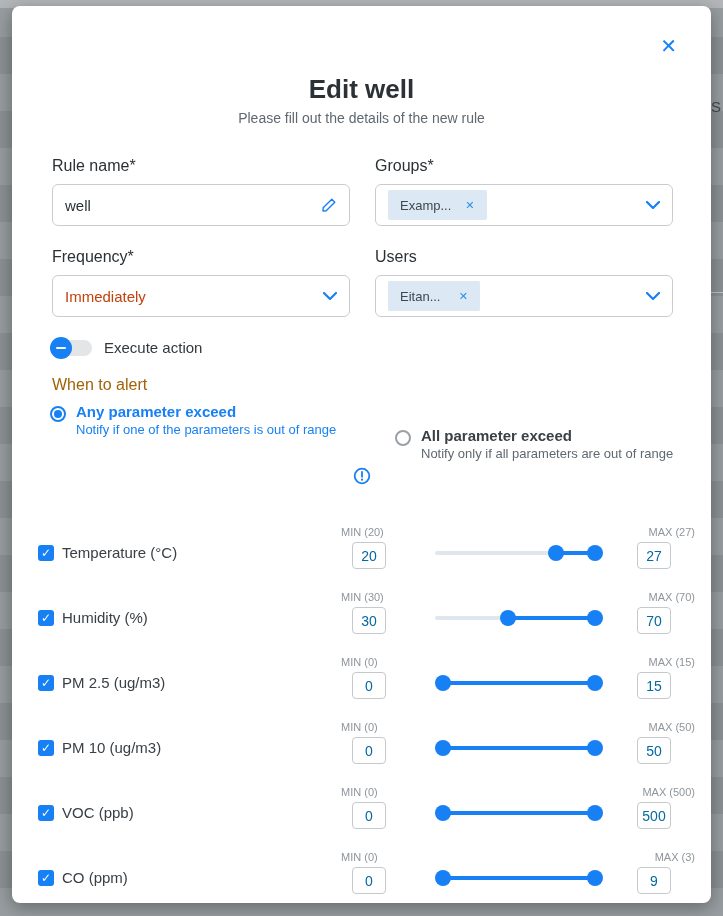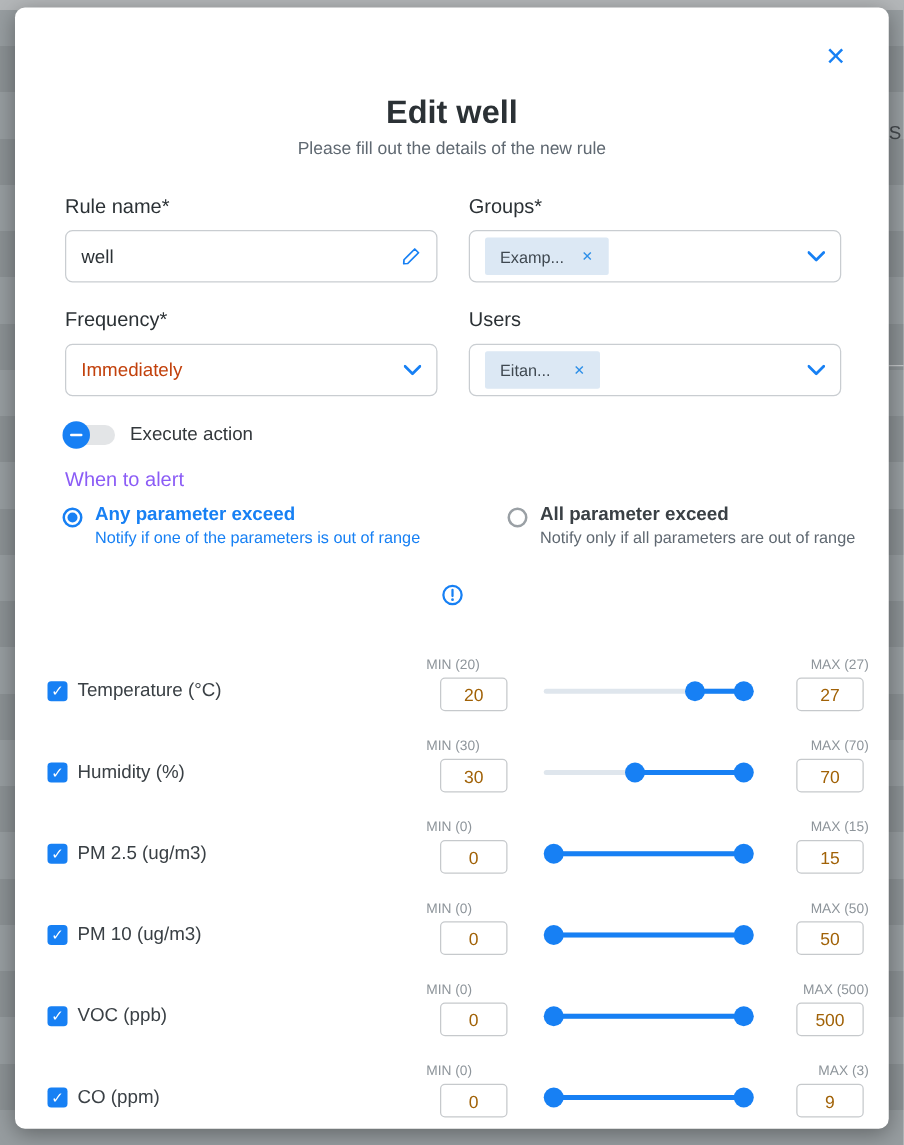--- a/index.html
+++ b/index.html
@@ -45,25 +45,25 @@
 
   
   .toggle-row { position:absolute; left:40px; top:333px; display:flex; align-items:center; }
   .toggle { position:relative; width:40px; height:16px; background:#e3e5e7;
     border-radius:8px; cursor:pointer; }
   .toggle-knob { position:absolute; left:-2px; top:-3px; width:22px; height:22px;
     border-radius:50%; background:#1780f4; display:flex; align-items:center; justify-content:center; }
   .toggle-dash { width:10px; height:2px; background:#fff; border-radius:1px; }
   .toggle-label { margin-left:12px; font-size:15px; color:#33383c; }
 
-  .when-heading { position:absolute; left:40px; top:370px; font-size:16px; color:#8b5cf6; }
+  .when-heading { position:absolute; left:40px; top:370px; font-size:16px; color:#a16207; }
 
   .radio-opt { position:absolute; top:397px; display:flex; }
   .radio-opt.opt0 { left:38px; }
-  .radio-opt.opt1 { left:394px; }
+  .radio-opt.opt1 { left:383px;margin-top:24px; }
   .radio-circle { flex:0 0 16px; width:16px; height:16px; border-radius:50%;
     border:2px solid #9aa0a5; margin-top:3px; position:relative; cursor:pointer; }
   .radio-circle.selected { border-color:#1780f4; }
   .radio-circle.selected::after { content:""; position:absolute; left:2px; top:2px;
     width:8px; height:8px; border-radius:50%; background:#1780f4; }
   .radio-texts { margin-left:10px; }
   .radio-label { font-size:15px; font-weight:700; color:#3a4045; }
   .radio-desc { font-size:13px; color:#5f6871; margin-top:2px; }
   .radio-opt.opt0 .radio-label, .radio-opt.opt0 .radio-desc { color:#1780f4; }
 
@@ -73,22 +73,22 @@
 
   .params { position:absolute; left:0; top:514px; width:699px; }
   .param-row { position:relative; height:65px; }
   .p-check { position:absolute; left:26px; top:25px; width:16px; height:16px;
     background:#1780f4; border-radius:3px; color:#fff; font-size:12px; line-height:16px;
     text-align:center; cursor:pointer; }
   .p-label { position:absolute; left:50px; top:24px; font-size:15px; color:#3a4045; }
   .minmax-label { display:block; font-size:11px; color:#8e959b; margin-bottom:4px; }
   .min-group { position:absolute; left:329px; top:6px; width:58px; }
   .max-group { position:absolute; left:625px; top:6px; width:58px; text-align:right; }
-  .mm-input { width:54px; height:27px; border:1px solid #c6c9cc; border-radius:4px;
-    text-align:center; font-size:14px; color:#a16207; font-family:inherit; outline:none; }
+  .mm-input { width:34px; height:27px; border:1px solid #c6c9cc; border-radius:4px;
+    text-align:center; font-size:14px; color:#0369a1; font-family:inherit; outline:none; }
   .min-group .mm-input { margin-left:11px; }
   .max-group .mm-input { float:left; }
   .slider { position:absolute; left:423px; top:25px; width:168px; height:16px; }
   .slider-track { position:absolute; left:0; top:6px; width:168px; height:4px;
     background:#dfe6ed; border-radius:2px; }
   .slider-fill { position:absolute; top:6px; height:4px; background:#1780f4; }
   .slider-handle { position:absolute; top:0; width:16px; height:16px; border-radius:50%;
     background:#1780f4; cursor:pointer; }
 </style>
 </head>

